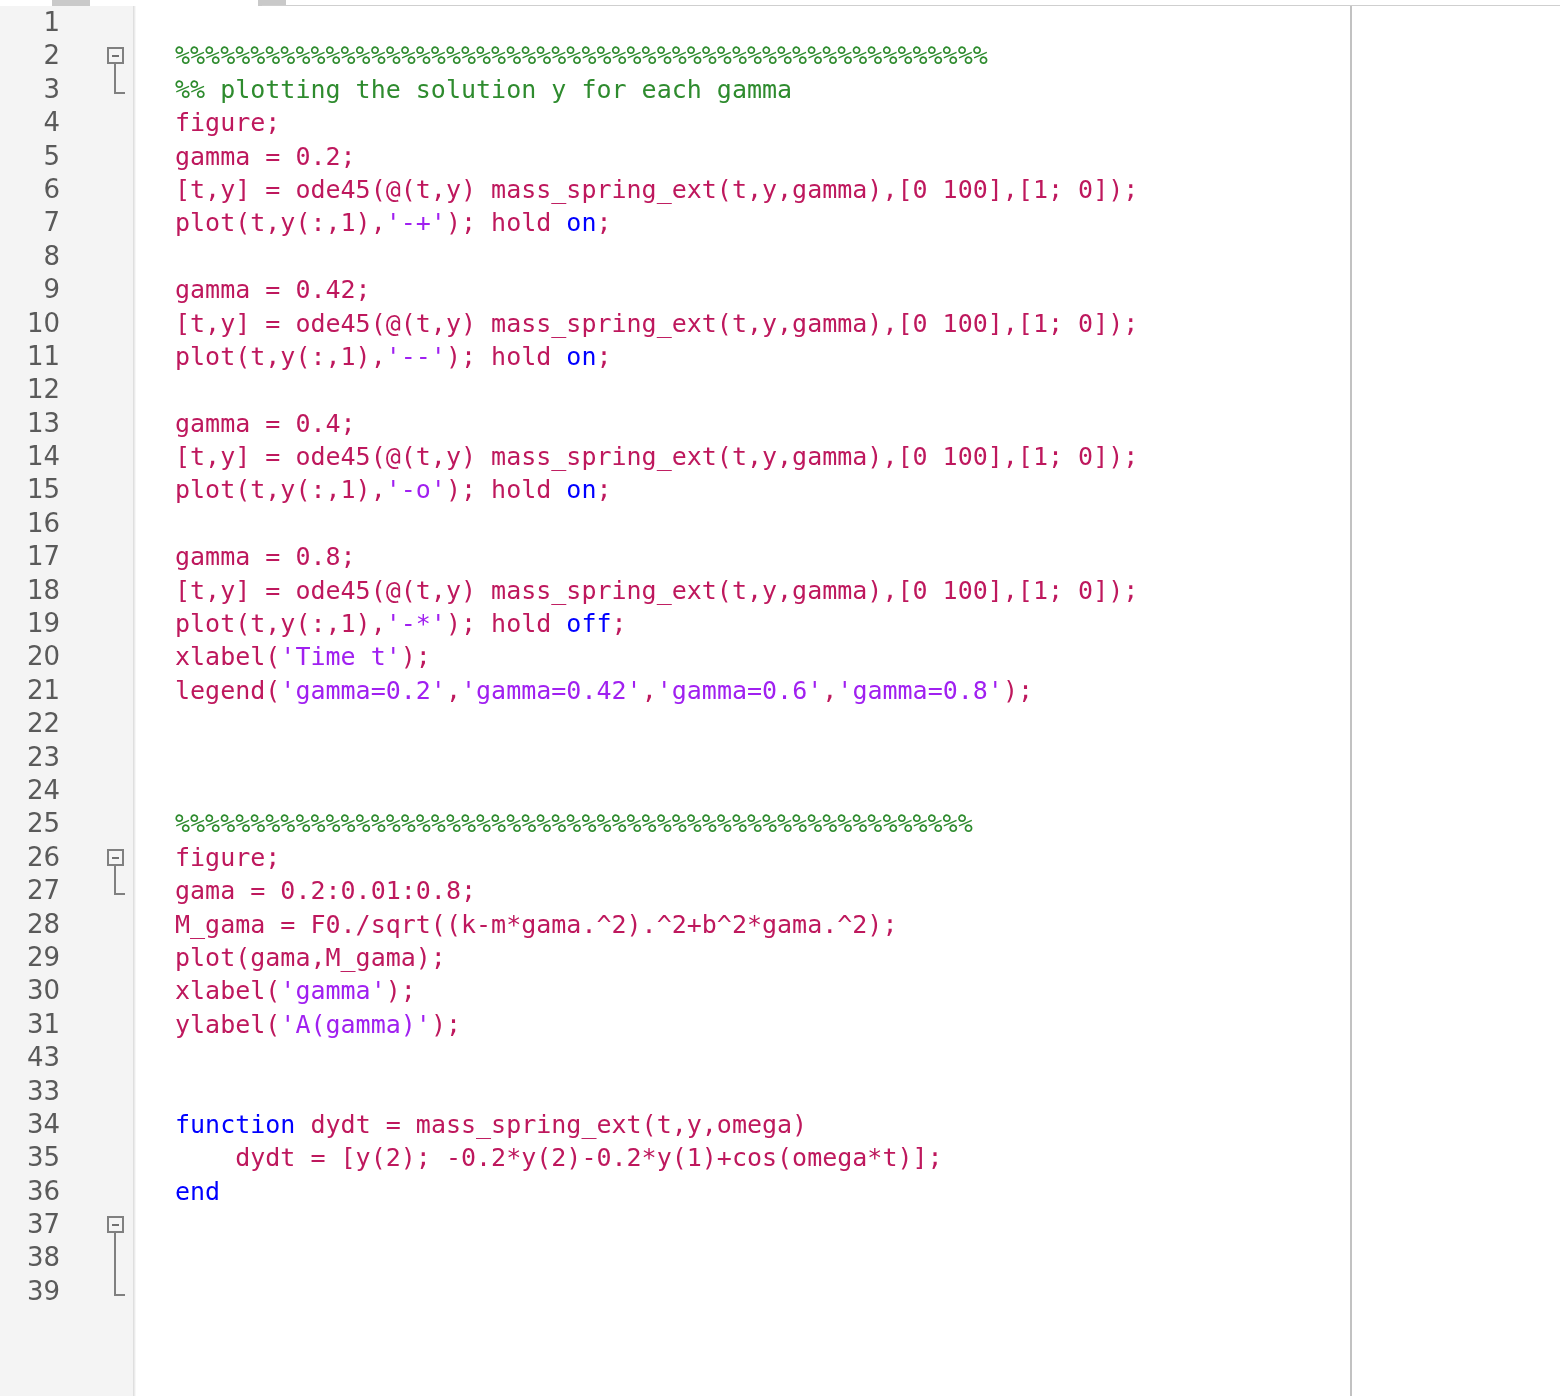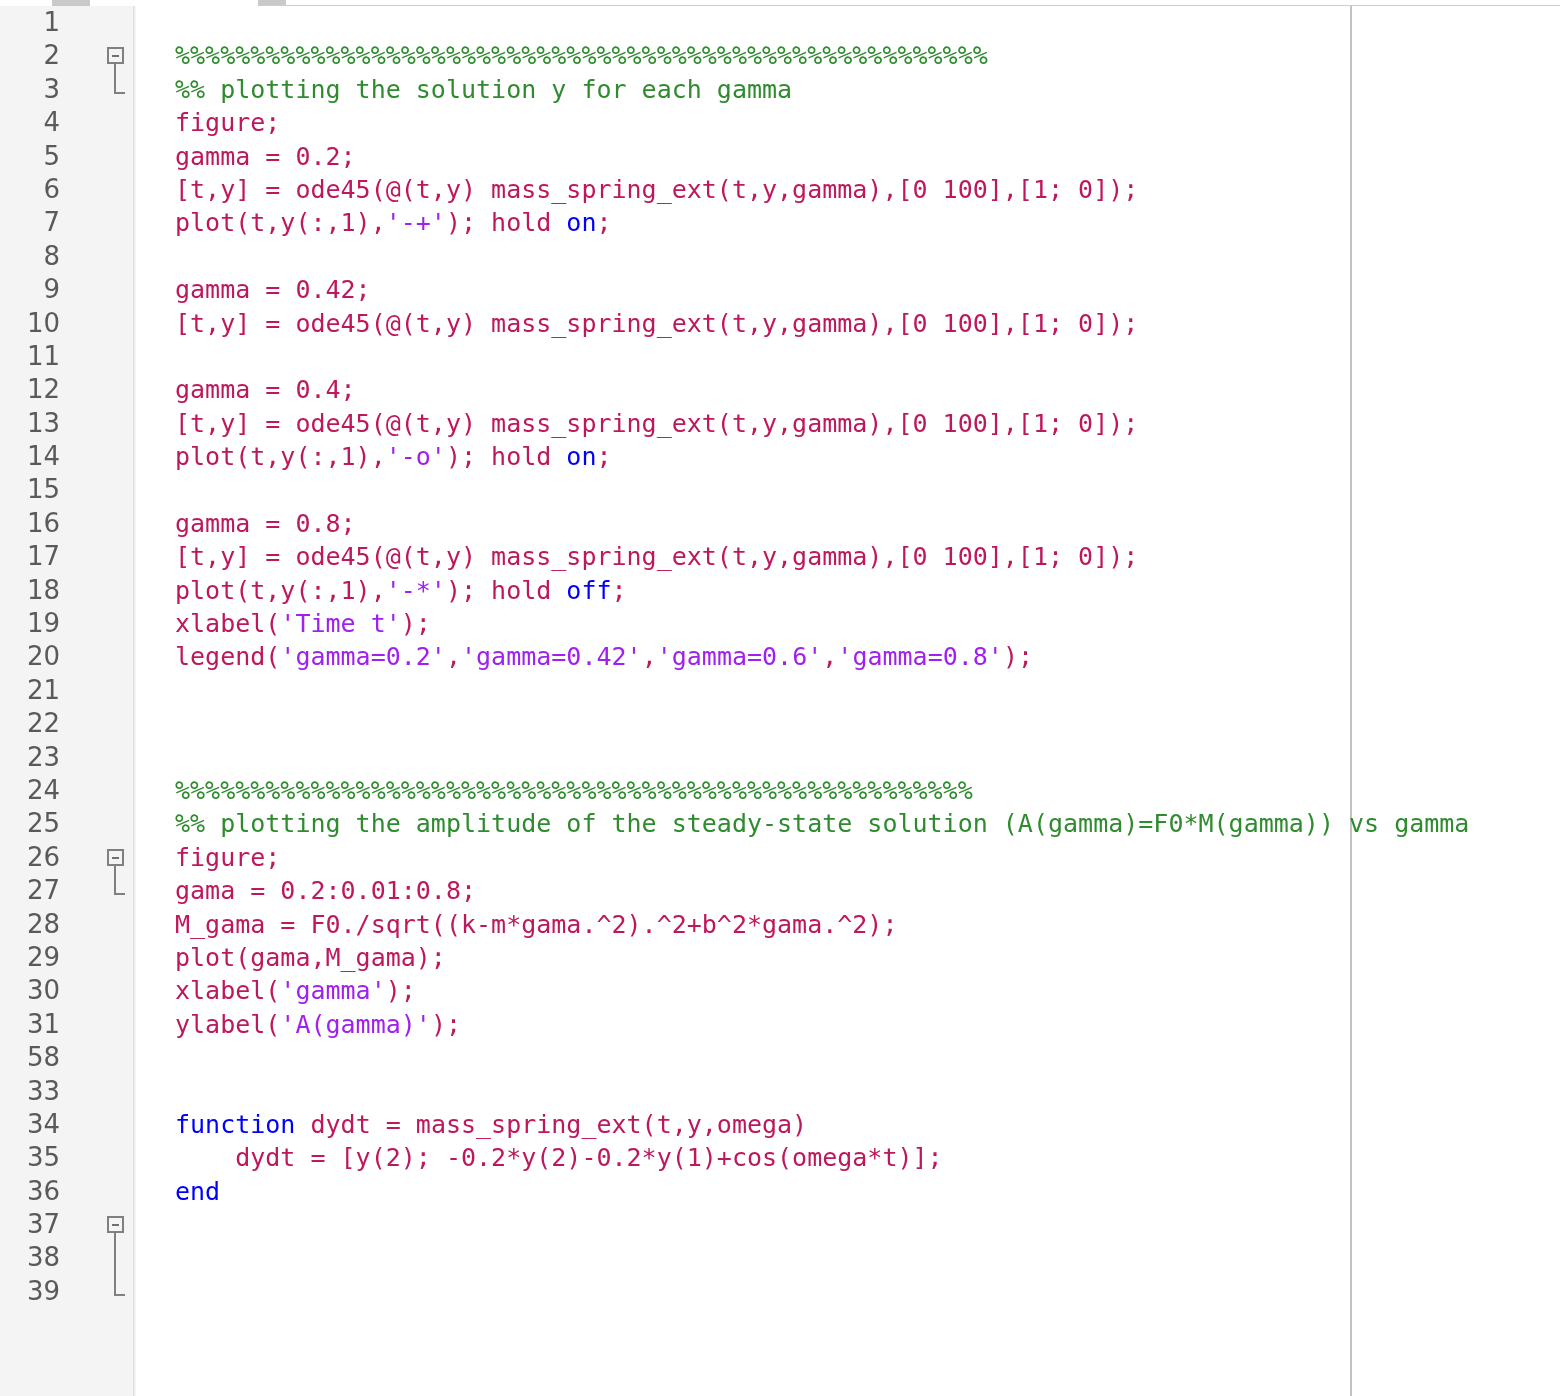--- a/index.html
+++ b/index.html
@@ -179,21 +179,21 @@
         <div class="lineno">22</div>
         <div class="lineno">23</div>
         <div class="lineno">24</div>
         <div class="lineno">25</div>
         <div class="lineno">26</div>
         <div class="lineno">27</div>
         <div class="lineno">28</div>
         <div class="lineno">29</div>
         <div class="lineno">30</div>
         <div class="lineno">31</div>
-        <div class="lineno">58</div>
+        <div class="lineno">43</div>
         <div class="lineno">33</div>
         <div class="lineno">34</div>
         <div class="lineno">35</div>
         <div class="lineno">36</div>
         <div class="lineno">37</div>
         <div class="lineno">38</div>
         <div class="lineno">39</div>
       </div>
     <div id="foldmarks">
         <div class="foldmark" style="top: 41.4px;">
@@ -221,35 +221,35 @@
         <div class="line">&nbsp;</div>
         <div class="line"><span class="tok-comment">%%%%%%%%%%%%%%%%%%%%%%%%%%%%%%%%%%%%%%%%%%%%%%%%%%%%%%</span></div>
         <div class="line"><span class="tok-comment">%% plotting the solution y for each gamma</span></div>
         <div class="line"><span class="tok-plain">figure;</span></div>
         <div class="line"><span class="tok-plain">gamma = 0.2;</span></div>
         <div class="line"><span class="tok-plain">[t,y] = ode45(@(t,y) mass_spring_ext(t,y,gamma),[0 100],[1; 0]);</span></div>
         <div class="line"><span class="tok-plain">plot(t,y(:,1),</span><span class="tok-string">'-+'</span><span class="tok-plain">); hold </span><span class="tok-keyword">on</span><span class="tok-plain">;</span></div>
         <div class="line">&nbsp;</div>
         <div class="line"><span class="tok-plain">gamma = 0.42;</span></div>
         <div class="line"><span class="tok-plain">[t,y] = ode45(@(t,y) mass_spring_ext(t,y,gamma),[0 100],[1; 0]);</span></div>
+        <div class="line"><span class="tok-plain">plot(t,y(:,1),</span><span class="tok-string">'--'</span><span class="tok-plain">); hold </span><span class="tok-keyword">on</span><span class="tok-plain">;</span></div>
         <div class="line">&nbsp;</div>
         <div class="line"><span class="tok-plain">gamma = 0.4;</span></div>
         <div class="line"><span class="tok-plain">[t,y] = ode45(@(t,y) mass_spring_ext(t,y,gamma),[0 100],[1; 0]);</span></div>
         <div class="line"><span class="tok-plain">plot(t,y(:,1),</span><span class="tok-string">'-o'</span><span class="tok-plain">); hold </span><span class="tok-keyword">on</span><span class="tok-plain">;</span></div>
         <div class="line">&nbsp;</div>
         <div class="line"><span class="tok-plain">gamma = 0.8;</span></div>
         <div class="line"><span class="tok-plain">[t,y] = ode45(@(t,y) mass_spring_ext(t,y,gamma),[0 100],[1; 0]);</span></div>
         <div class="line"><span class="tok-plain">plot(t,y(:,1),</span><span class="tok-string">'-*'</span><span class="tok-plain">); hold </span><span class="tok-keyword">off</span><span class="tok-plain">;</span></div>
         <div class="line"><span class="tok-plain">xlabel(</span><span class="tok-string">'Time t'</span><span class="tok-plain">);</span></div>
         <div class="line"><span class="tok-plain">legend(</span><span class="tok-string">'gamma=0.2'</span><span class="tok-plain">,</span><span class="tok-string">'gamma=0.42'</span><span class="tok-plain">,</span><span class="tok-string">'gamma=0.6'</span><span class="tok-plain">,</span><span class="tok-string">'gamma=0.8'</span><span class="tok-plain">);</span></div>
         <div class="line">&nbsp;</div>
         <div class="line">&nbsp;</div>
         <div class="line">&nbsp;</div>
         <div class="line"><span class="tok-comment">%%%%%%%%%%%%%%%%%%%%%%%%%%%%%%%%%%%%%%%%%%%%%%%%%%%%%</span></div>
-        <div class="line"><span class="tok-comment">%% plotting the amplitude of the steady-state solution (A(gamma)=F0*M(gamma)) vs gamma</span></div>
         <div class="line"><span class="tok-plain">figure;</span></div>
         <div class="line"><span class="tok-plain">gama = 0.2:0.01:0.8;</span></div>
         <div class="line"><span class="tok-plain">M_gama = F0./sqrt((k-m*gama.^2).^2+b^2*gama.^2);</span></div>
         <div class="line"><span class="tok-plain">plot(gama,M_gama);</span></div>
         <div class="line"><span class="tok-plain">xlabel(</span><span class="tok-string">'gamma'</span><span class="tok-plain">);</span></div>
         <div class="line"><span class="tok-plain">ylabel(</span><span class="tok-string">'A(gamma)'</span><span class="tok-plain">);</span></div>
         <div class="line">&nbsp;</div>
         <div class="line">&nbsp;</div>
         <div class="line"><span class="tok-keyword">function</span><span class="tok-plain"> dydt = mass_spring_ext(t,y,omega)</span></div>
         <div class="line"><span class="tok-plain">    dydt = [y(2); -0.2*y(2)-0.2*y(1)+cos(omega*t)];</span></div>

